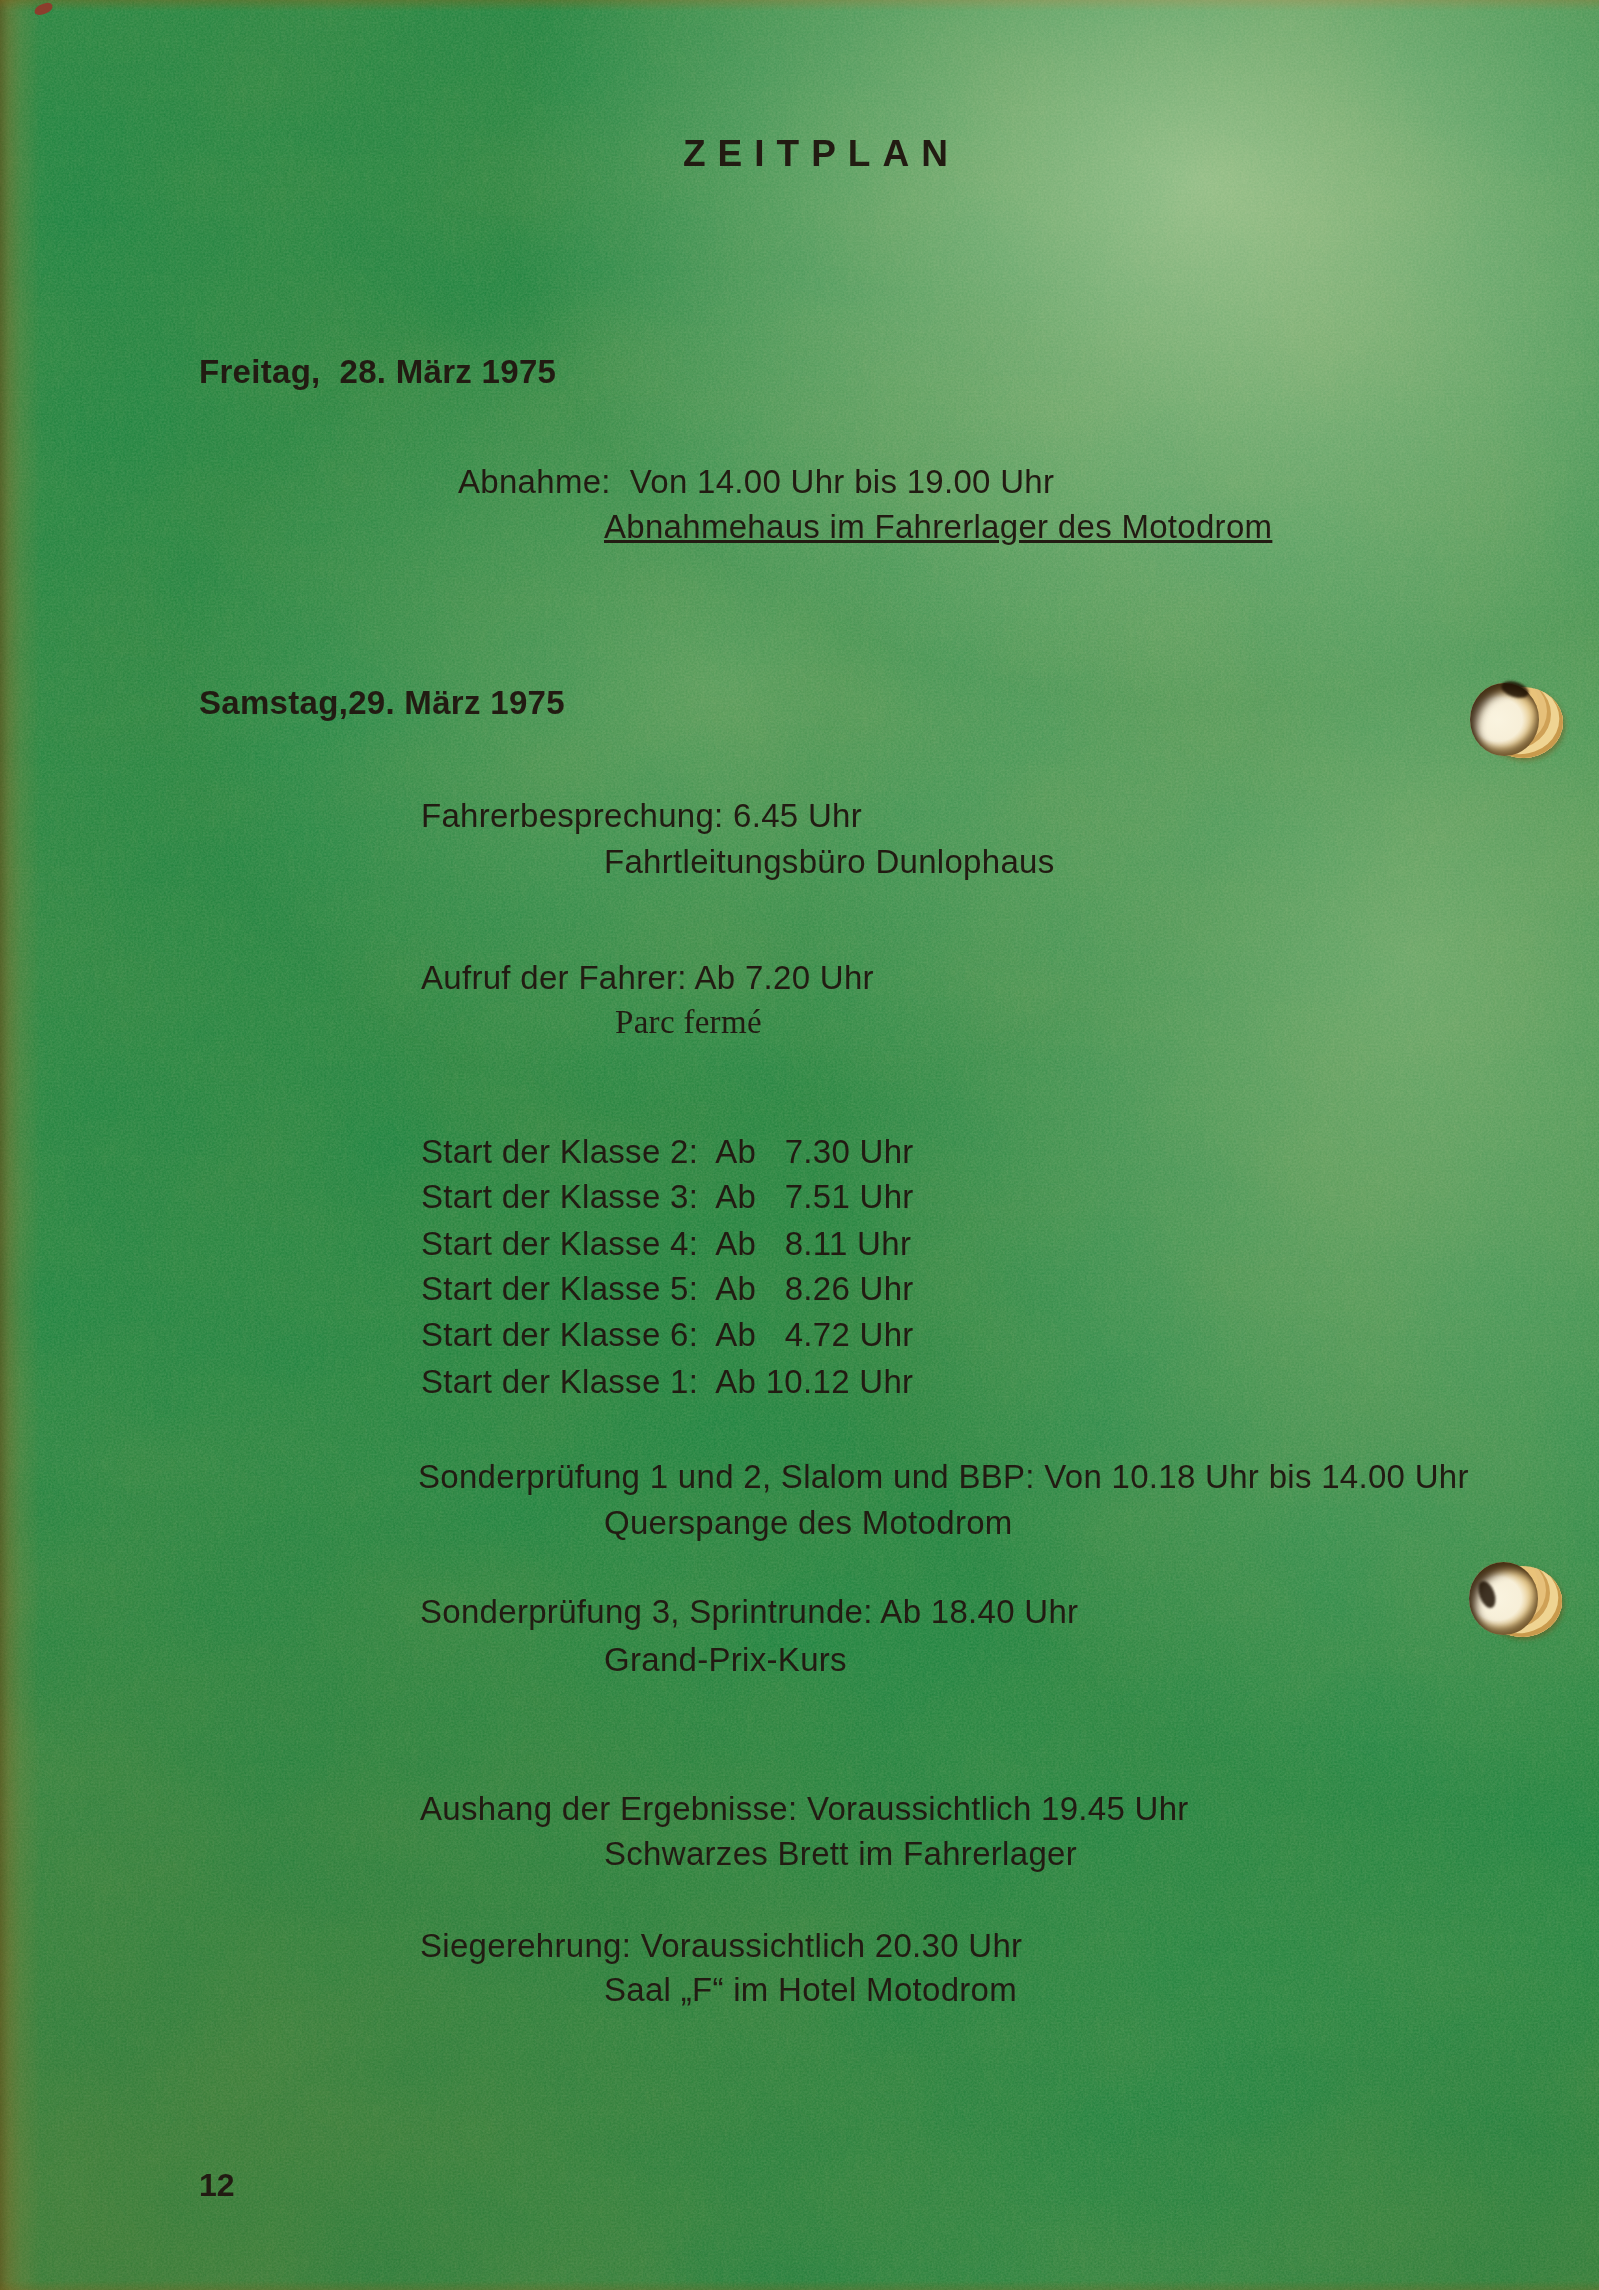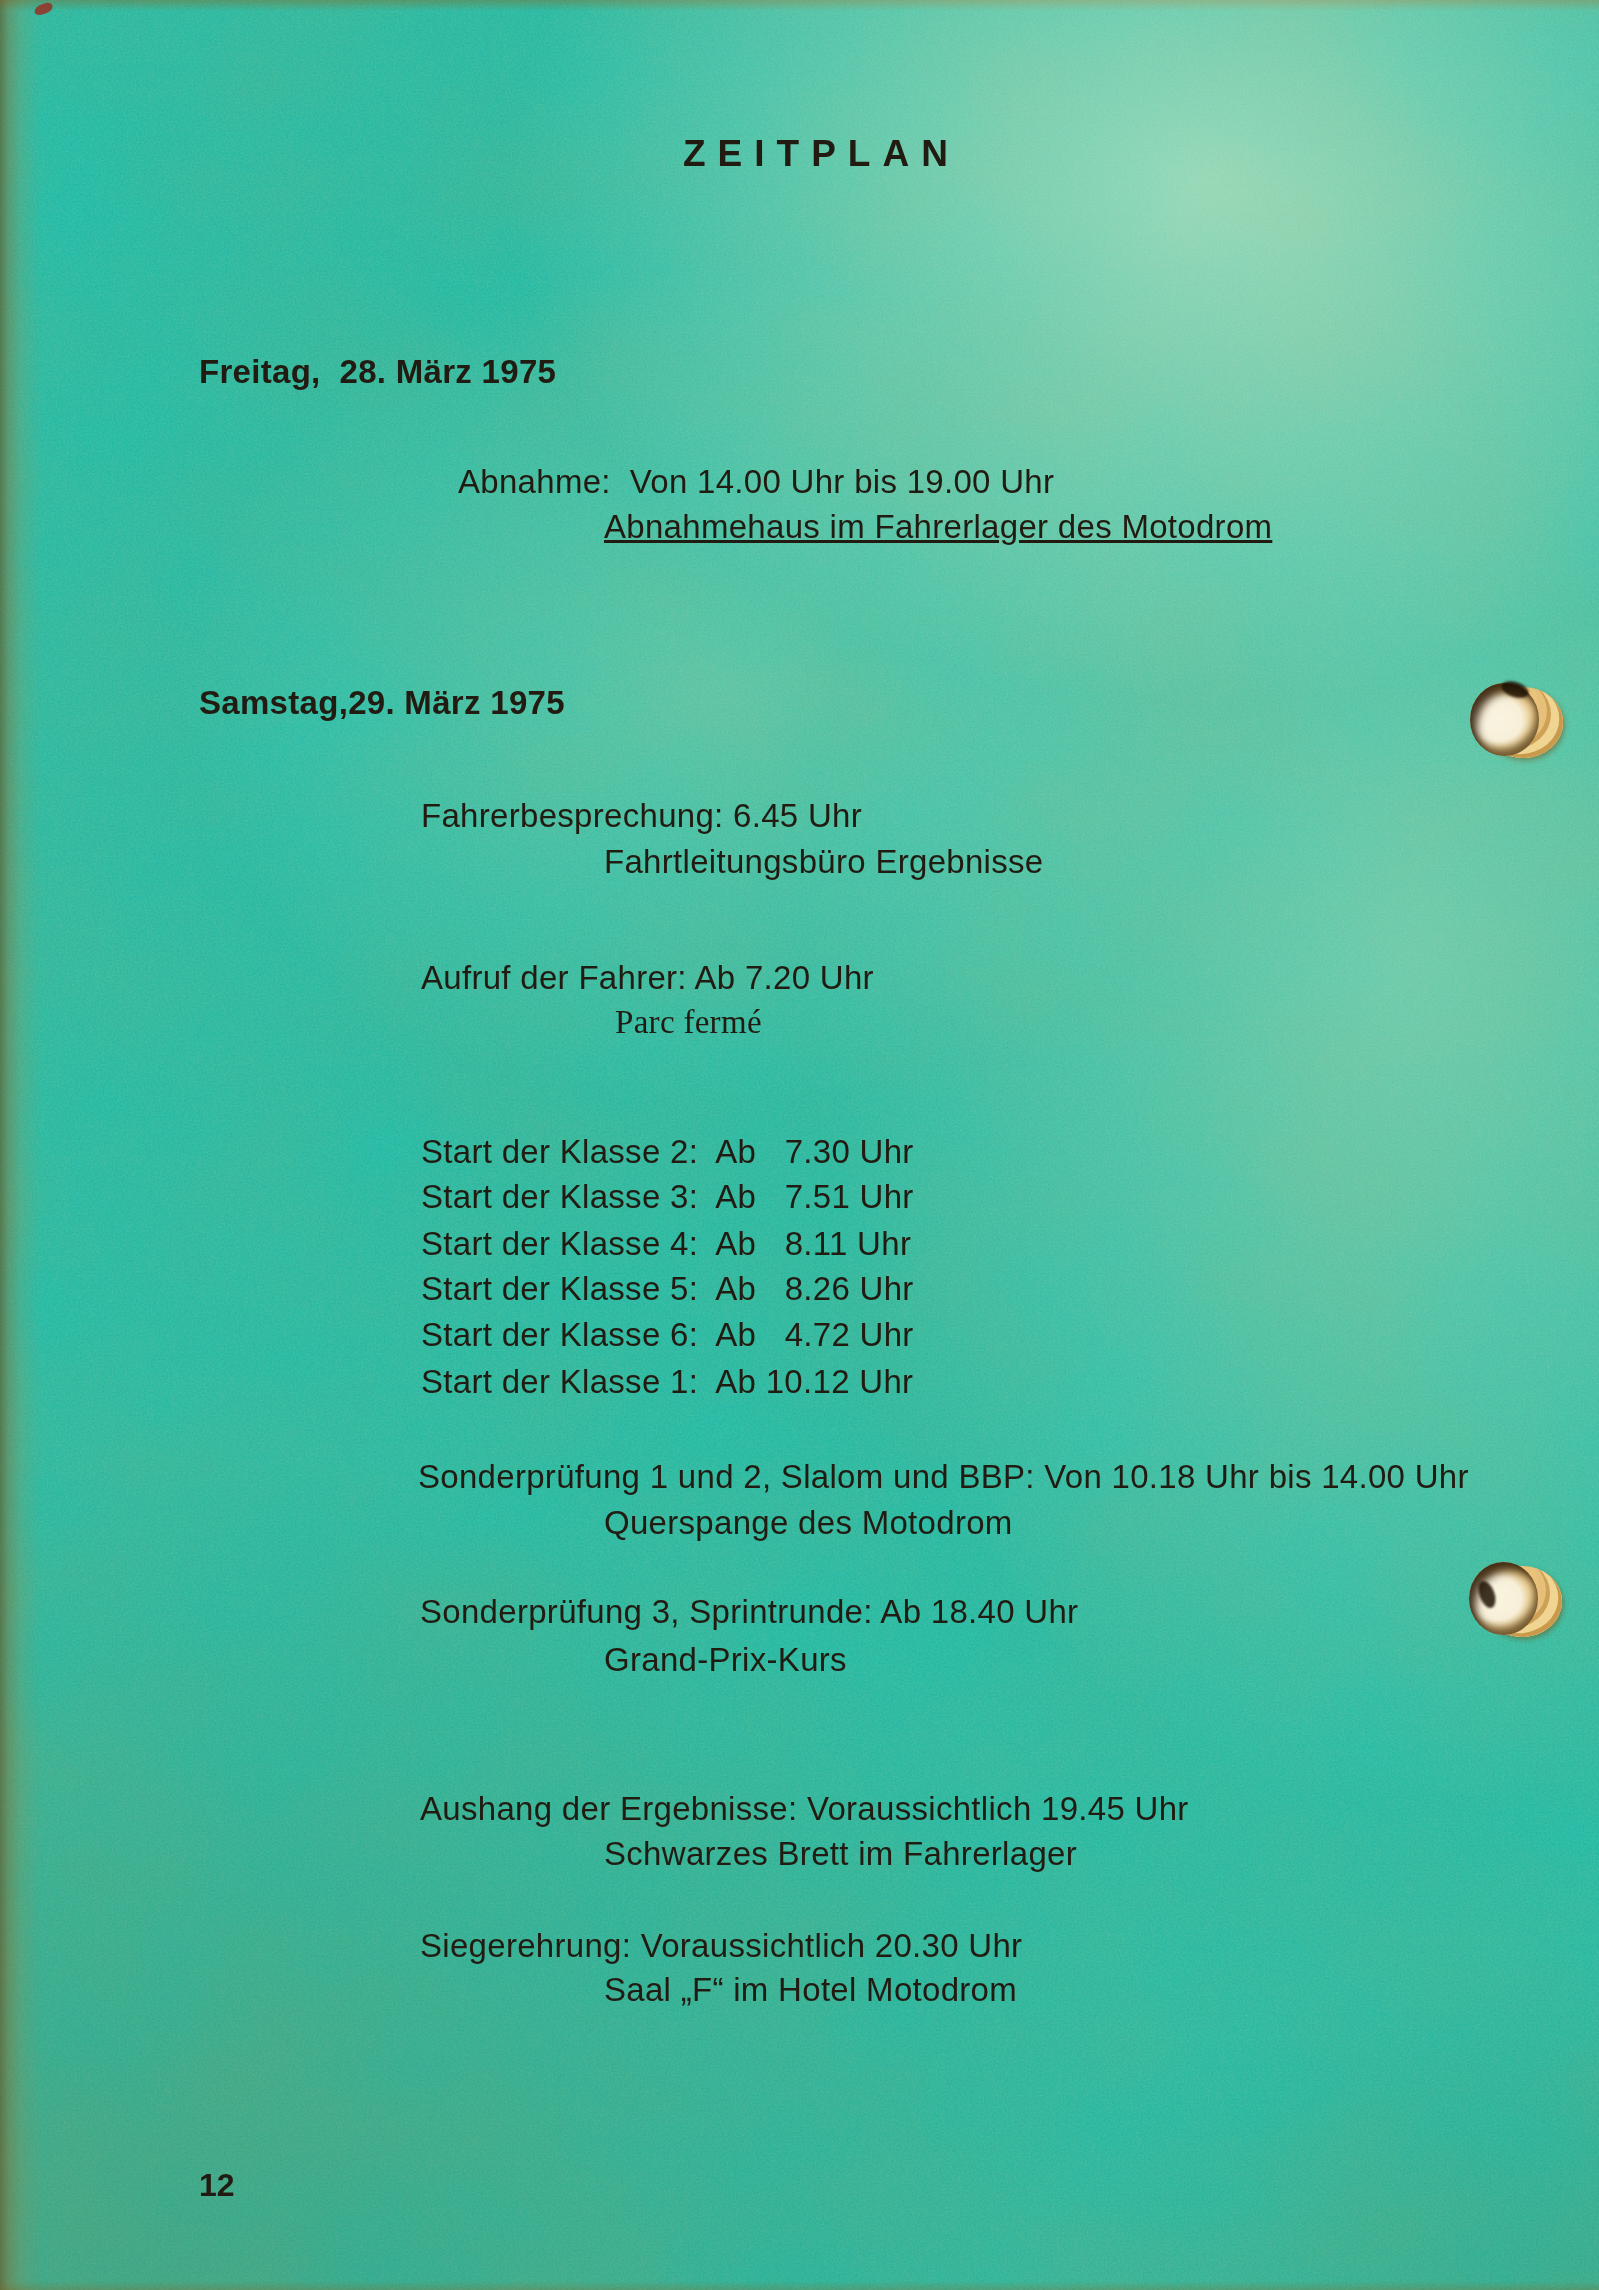--- a/index.html
+++ b/index.html
@@ -5,21 +5,21 @@
   html, body {
     margin: 0;
     padding: 0;
     background: #8a7a55;
   }
   .page {
     position: relative;
     width: 1600px;
     height: 2290px;
     overflow: hidden;
-    background: #14b8a6;
+    background: #15803d;
     font-family: "Liberation Sans", sans-serif;
     color: #221b12;
   }
   .texture {
     position: absolute;
     left: 0; top: 0;
     width: 1600px; height: 2290px;
     pointer-events: none;
   }
   .shading {
@@ -137,21 +137,21 @@
 
   <div class="title" style="left:683px; top:135px;">ZEITPLAN</div>
 
   <div class="line heading" style="left:199px; top:355px;">Freitag,  28. März 1975</div>
   <div class="line" style="left:421px; top:465px;margin-left:37px;">Abnahme:  Von 14.00 Uhr bis 19.00 Uhr</div>
   <div class="line" style="left:604px; top:510px;text-decoration:underline;">Abnahmehaus im Fahrerlager des Motodrom</div>
 
   <div class="line heading" style="left:199px; top:686px;">Samstag,29. März 1975</div>
 
   <div class="line" style="left:421px; top:799px;">Fahrerbesprechung: 6.45 Uhr</div>
-  <div class="line" style="left:604px; top:845px;">Fahrtleitungsbüro Ergebnisse</div>
+  <div class="line" style="left:604px; top:845px;">Fahrtleitungsbüro Dunlophaus</div>
 
   <div class="line" style="left:421px; top:961px;">Aufruf der Fahrer: Ab 7.20 Uhr</div>
   <div class="line" style="left:615px; top:1006px;font-family:Liberation Serif, serif;">Parc fermé</div>
 
   <div class="line" style="left:421px; top:1135px;">Start der Klasse 2:  Ab   7.30 Uhr</div>
   <div class="line" style="left:421px; top:1180px;">Start der Klasse 3:  Ab   7.51 Uhr</div>
   <div class="line" style="left:421px; top:1227px;">Start der Klasse 4:  Ab   8.11 Uhr</div>
   <div class="line" style="left:421px; top:1272px;">Start der Klasse 5:  Ab   8.26 Uhr</div>
   <div class="line" style="left:421px; top:1318px;">Start der Klasse 6:  Ab   4.72 Uhr</div>
   <div class="line" style="left:421px; top:1365px;">Start der Klasse 1:  Ab 10.12 Uhr</div>

